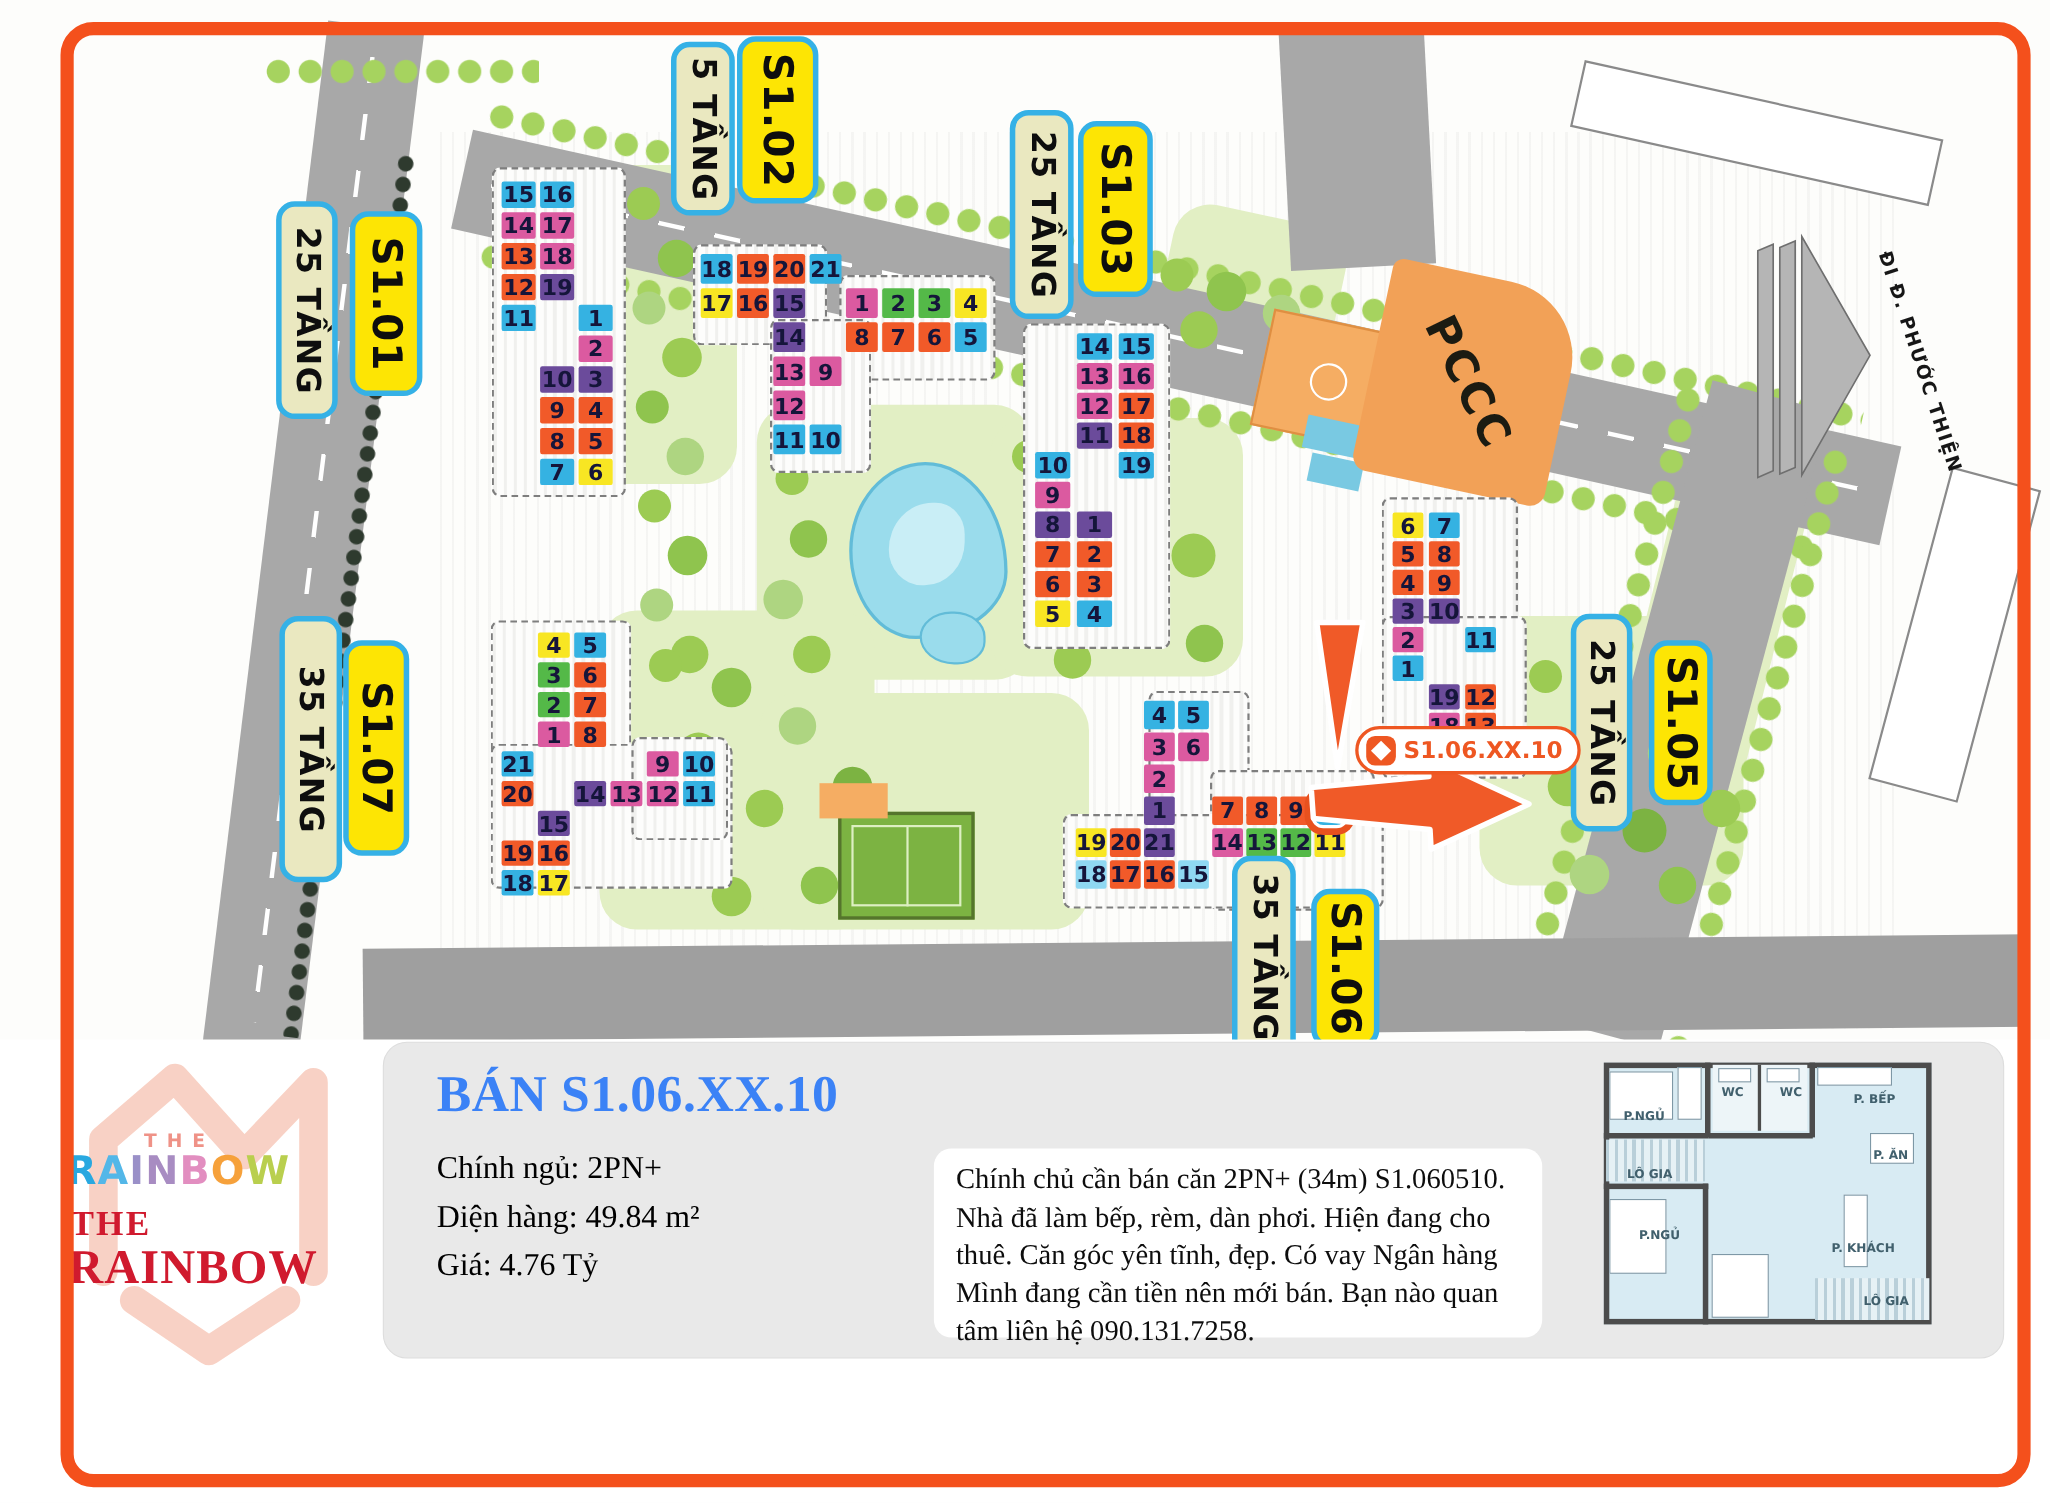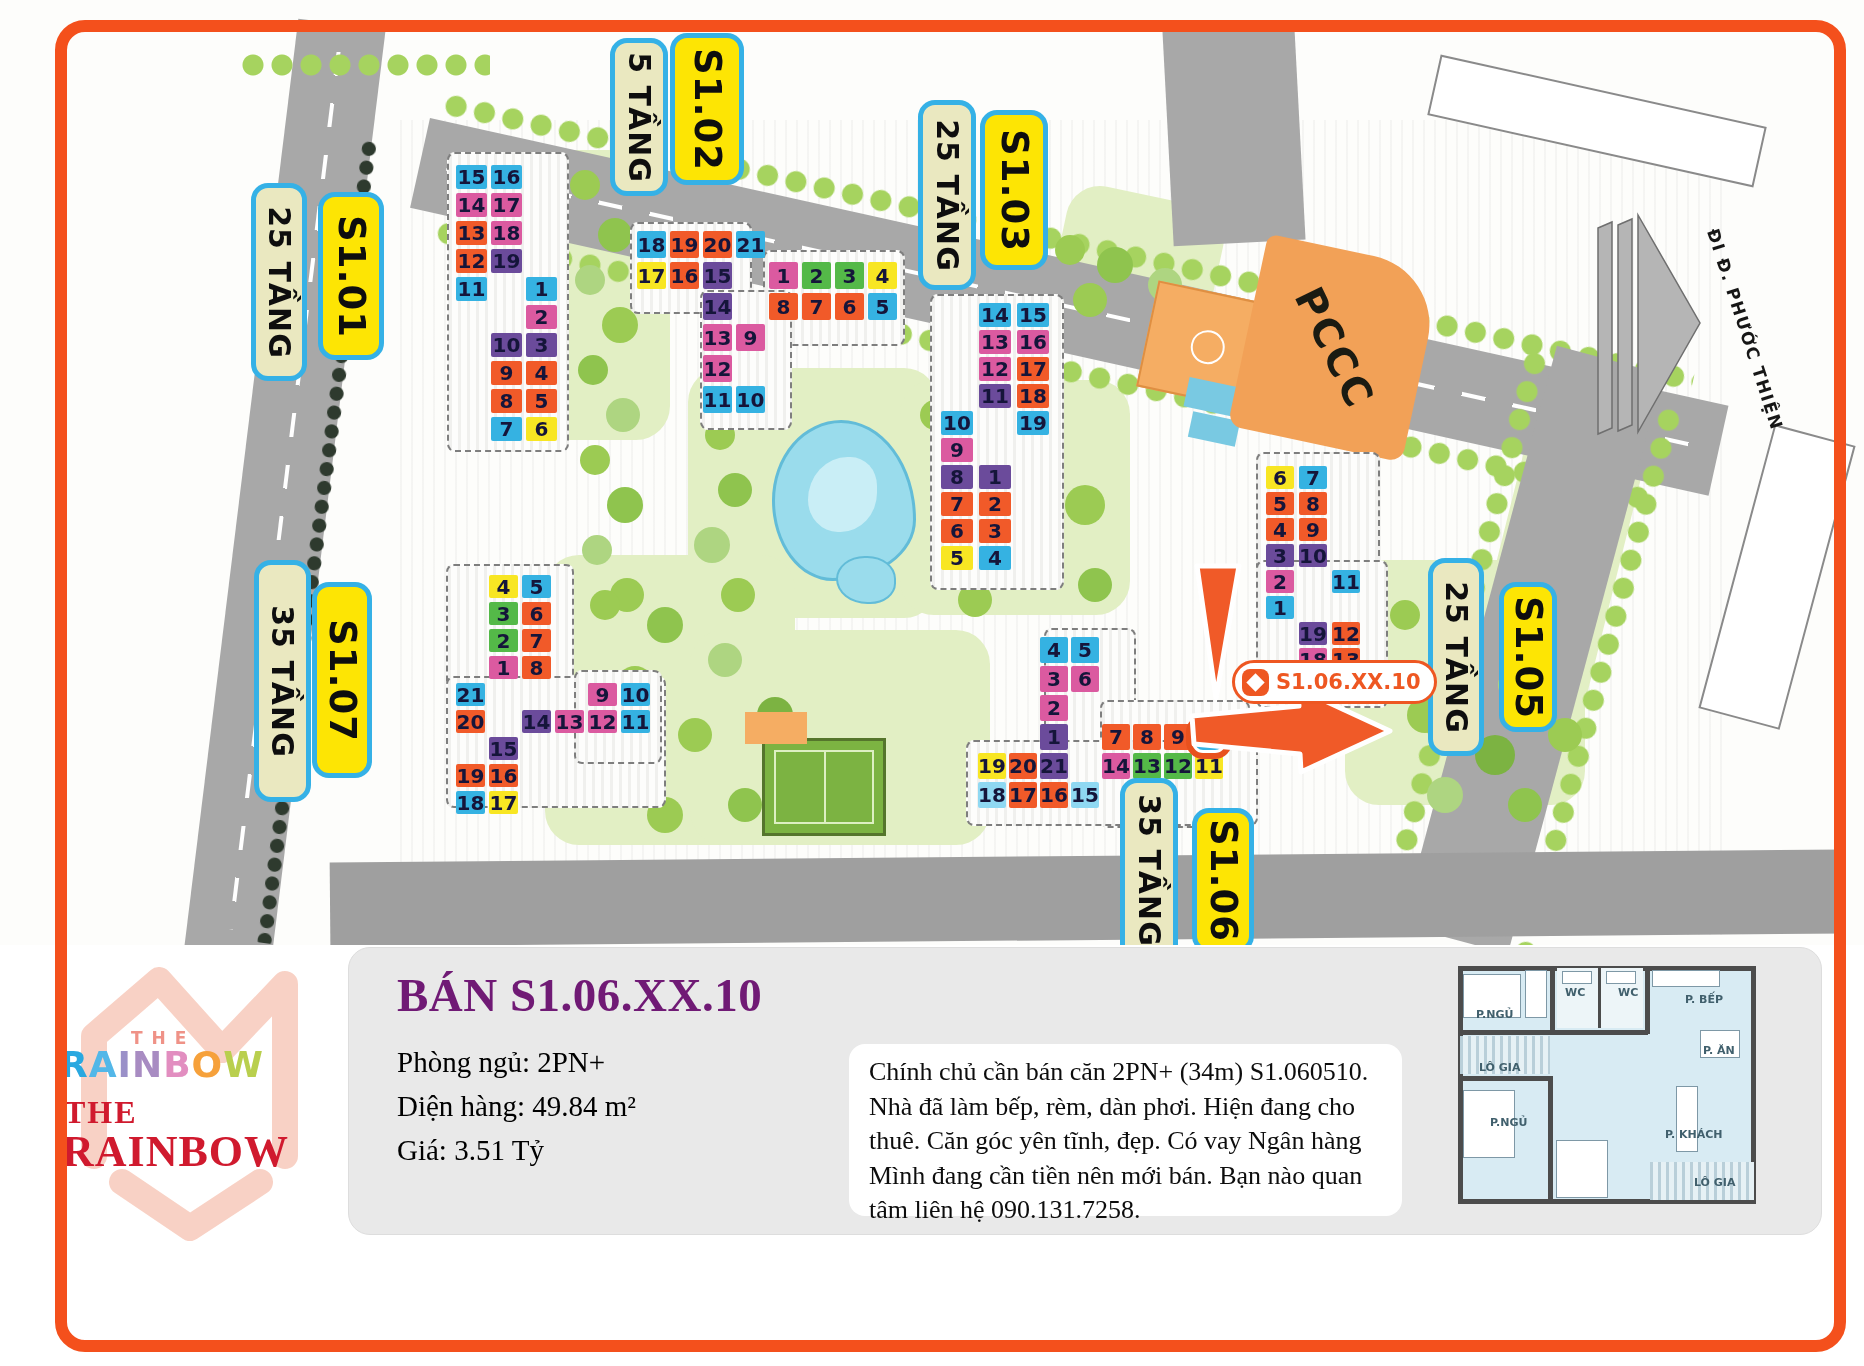--- a/index.html
+++ b/index.html
@@ -67,21 +67,21 @@
        font:800 17px "DejaVu Sans",sans-serif;letter-spacing:1.5px;color:#161616;white-space:nowrap;z-index:4;}
   .tip{position:absolute;left:1232px;top:660px;height:44px;background:#ffffff;border:3px solid #ee5722;
        border-radius:23px;display:flex;align-items:center;gap:7px;padding:0 13px 0 7px;z-index:10;box-sizing:border-box;}
   .tip .ic{width:27px;height:27px;background:#ee5722;border-radius:8px;position:relative;flex:0 0 auto;}
   .tip .ic::after{content:'';position:absolute;inset:7px;background:#ffffff;transform:rotate(45deg);}
   .tip span{font:800 21px "DejaVu Sans",sans-serif;color:#ee5722;white-space:nowrap;}
   
   .panel{position:absolute;left:348px;top:947px;width:1472px;height:286px;background:#e9e9e9;
        border:1px solid #dddddd;border-radius:22px;z-index:20;}
   .title{position:absolute;left:397px;top:968px;font:700 47px "Liberation Serif","DejaVu Serif",serif;
-       color:#701a75;z-index:21;letter-spacing:.5px;text-align:center;}
+       color:#3b82f6;z-index:21;letter-spacing:.5px;text-align:center;}
   .field{position:absolute;left:397px;font:400 29px "Liberation Serif","DejaVu Serif",serif;color:#000;z-index:21;}
   .field b{font-weight:400;}
   .f1{top:1046px;} .f2{top:1090px;} .f3{top:1134px;}
   .desc{position:absolute;left:849px;top:1044px;width:553px;height:172px;box-sizing:border-box;
        background:#ffffff;border-radius:16px;padding:11px 20px;z-index:21;
        font:400 26px/1.33 "Liberation Serif","DejaVu Serif",serif;color:#0d0d0d;}
   
   .logo-svg{position:absolute;left:62px;top:944px;z-index:21;opacity:.9;}
   .the-small{position:absolute;left:131px;top:1028px;font:700 17px "DejaVu Sans",sans-serif;
        letter-spacing:9px;color:#ef9287;z-index:22;}
@@ -350,23 +350,23 @@
   </svg>
 
   <div class="tip">
     <div class="ic"></div>
     <span>S1.06.XX.10</span>
   </div>
 </div>
 
 <div class="panel"></div>
 <div class="title">BÁN S1.06.XX.10</div>
-<div class="field f1"><span>Phòng ngủ: </span><b>2PN+</b></div>
+<div class="field f1"><span>Chính ngủ: </span><b>2PN+</b></div>
 <div class="field f2"><span>Diện hàng: </span><b>49.84 m²</b></div>
-<div class="field f3"><span>Giá: </span><b>3.51 Tỷ</b></div>
+<div class="field f3"><span>Giá: </span><b>4.76 Tỷ</b></div>
 <div class="desc">Chính chủ cần bán căn 2PN+ (34m) S1.060510. Nhà đã làm bếp, rèm, dàn phơi. Hiện đang cho thuê. Căn góc yên tĩnh, đẹp. Có vay Ngân hàng Mình đang cần tiền nên mới bán. Bạn nào quan tâm liên hệ 090.131.7258.</div>
 
 <svg class="logo-svg" width="242" height="300" viewBox="0 0 242 300">
   <g fill="none" stroke="#f8cdbf" stroke-width="26" stroke-linejoin="round" stroke-linecap="round">
     <polyline points="32,212 32,92 97,36 160,106 223,40 223,212"></polyline>
     <polyline points="60,238 128,284 198,238"></polyline>
   </g>
 </svg>
 <div class="the-small">THE</div>
 <div class="rainbow"><span style="color: rgb(41, 168, 224);">R</span><span style="color: rgb(83, 183, 232);">A</span><span style="color: rgb(154, 144, 200);">I</span><span style="color: rgb(168, 140, 194);">N</span><span style="color: rgb(226, 142, 192);">B</span><span style="color: rgb(246, 161, 59);">O</span><span style="color: rgb(185, 207, 78);">W</span></div>

